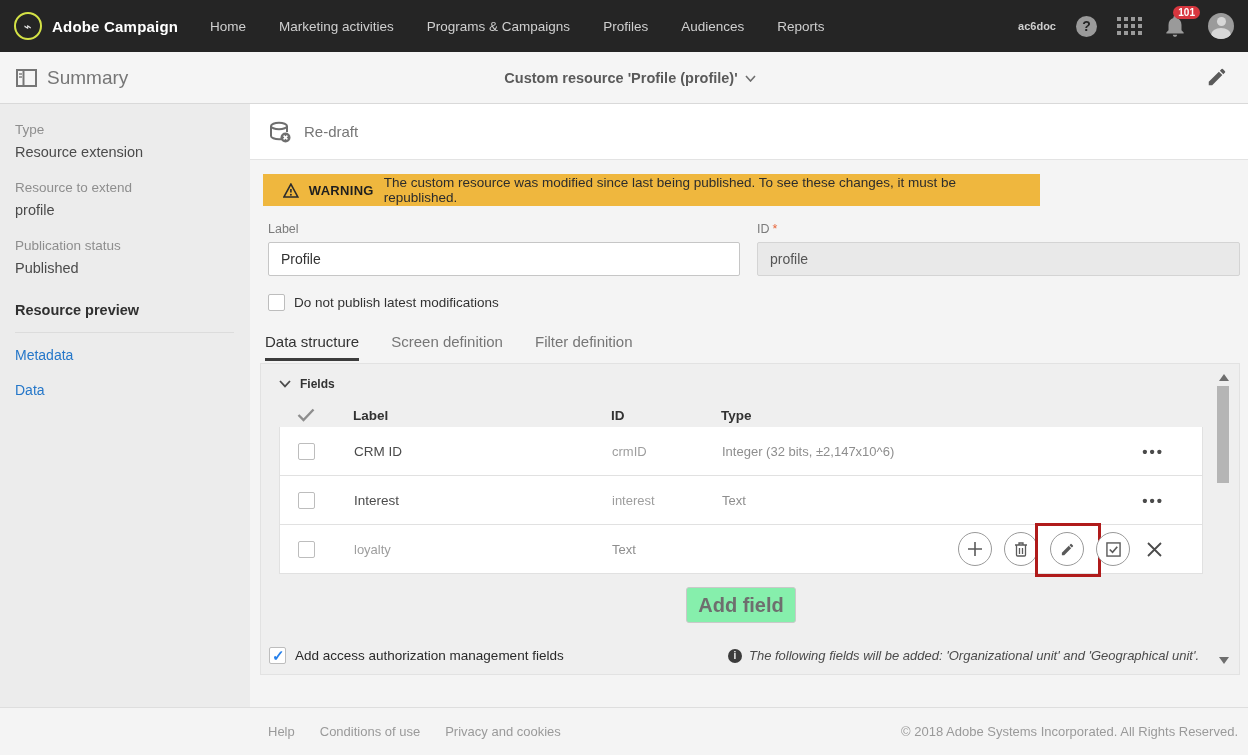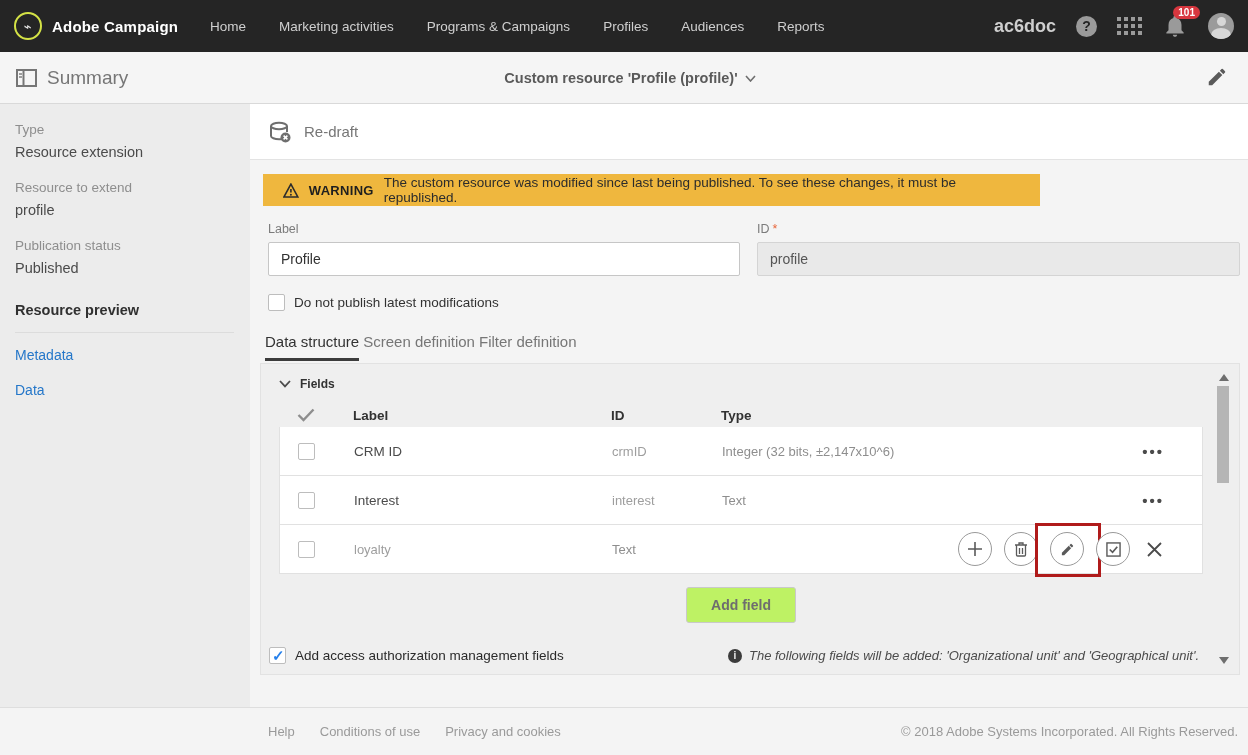--- a/index.html
+++ b/index.html
@@ -12,21 +12,21 @@
   .stage { position:absolute; inset:0; width:1248px; height:755px; }
 
   
   .topnav { position:absolute; left:0; top:0; width:1248px; height:52px; background:#252525; display:flex; align-items:center; }
   .brand { display:flex; align-items:center; gap:10px; padding-left:14px; }
   .logo-ring { width:28px; height:28px; border-radius:50%; border:2px solid #d4e246; display:flex; align-items:center; justify-content:center; color:#e8e8e8; font-size:13px; font-weight:bold; font-style:italic; }
   .brand-name { color:#ffffff; font-weight:bold; font-size:15px; letter-spacing:.2px; }
   .nav-items { position:absolute; left:210px; display:flex; gap:33px; }
   .nav-item { color:#cfcfcf; font-size:13.5px; cursor:pointer; }
   .topnav-right { position:absolute; right:14px; display:flex; align-items:center; gap:20px; }
-  .account { color:#cfcfcf; font-size:18px; font-weight:bold; }
+  .account { color:#cfcfcf; font-size:11px; font-weight:bold; }
   .help-circ { width:21px; height:21px; border-radius:50%; background:#9a9a9a; color:#252525; font-weight:bold; font-size:14px; display:flex; align-items:center; justify-content:center; }
   .grid-icon { display:grid; grid-template-columns:repeat(4,4px); grid-auto-rows:4px; gap:3px; }
   .grid-icon i { background:#9a9a9a; display:block; }
   .bell-wrap { position:relative; width:26px; height:26px; }
   .badge { position:absolute; top:-7px; right:-12px; background:#d7373f; color:#fff; font-size:10px; font-weight:bold; padding:1px 5px; border-radius:8px; line-height:11px; }
   .avatar { width:26px; height:26px; border-radius:50%; background:#9b9b9b; overflow:hidden; position:relative; }
   .avatar::before { content:""; position:absolute; left:8.5px; top:4px; width:9px; height:9px; border-radius:50%; background:#d7d7d7; }
   .avatar::after { content:""; position:absolute; left:3px; top:15px; width:20px; height:14px; border-radius:50%; background:#d7d7d7; }
 
   
@@ -61,42 +61,42 @@
   .text-input { height:34px; border:1px solid #c6c6c6; background:#fff; font-family:inherit; font-size:14px; color:#323232; padding:0 12px; border-radius:2px; }
   .text-input:disabled { background:#e9e9e9; border-color:#d4d4d4; color:#555; }
   .w-label { width:472px; }
   .w-id { width:483px; }
 
   .chk-row { display:flex; align-items:center; gap:9px; margin:18px 0 0 18px; }
   input[type="checkbox"] { appearance:none; width:17px; height:17px; border:1px solid #bdbdbd; background:#fff; border-radius:2px; cursor:pointer; position:relative; flex:0 0 auto; }
   input[type="checkbox"]:checked::after { content:"✓"; position:absolute; left:2px; top:-1px; color:#2680eb; font-size:15px; font-weight:bold; }
   .chk-label { color:#323232; font-size:13.5px; }
 
-  .tabs { display:flex; gap:4px; margin:22px 0 0 15px; }
+  .tabs { display:flex; gap:32px; margin:22px 0 0 15px; }
   .tab { font-size:15px; color:#767676; padding-bottom:8px; cursor:pointer; }
   .tab.active { color:#323232; border-bottom:3px solid #3c3c3c; }
 
   
   .panel { position:relative; margin:2px 8px 0 10px; width:980px; height:312px; background:#efefef; border:1px solid #e2e2e2; padding:13px 36px 0 18px; overflow:hidden; }
   .panel-title-row { display:flex; align-items:center; gap:9px; color:#323232; font-size:12px; font-weight:bold; cursor:pointer; }
   .thead { display:grid; grid-template-columns:56px 258px 110px 1fr 60px; align-items:center; margin-top:12px; padding-left:18px; height:24px; }
   .thead .col { font-weight:bold; font-size:13.5px; color:#323232; }
   .trow { display:grid; grid-template-columns:56px 258px 110px 1fr auto; align-items:center; background:#fff; border:1px solid #e1e1e1; border-top:none; height:49px; padding-left:18px; }
   .trow:first-of-type { border-top:1px solid #e1e1e1; }
   .cell-label { font-size:13.5px; color:#4b4b4b; }
   .cell-id { font-size:13px; color:#9e9e9e; }
   .cell-type { font-size:13px; color:#8e8e8e; }
   .row-menu { justify-self:end; padding-right:38px; color:#4b4b4b; font-size:15px; letter-spacing:2px; font-weight:bold; cursor:pointer; }
   .row-actions { justify-self:end; display:flex; align-items:center; gap:12px; padding-right:36px; }
   .circ-btn { width:34px; height:34px; border-radius:50%; border:1px solid #9a9a9a; background:#fff; display:flex; align-items:center; justify-content:center; cursor:pointer; position:relative; }
   .x-btn { width:24px; height:24px; display:flex; align-items:center; justify-content:center; cursor:pointer; }
   .annotation-box { position:absolute; left:-16px; top:-10px; width:66px; height:54px; border:3px solid #b01b1b; pointer-events:none; }
 
   .add-field-wrap { text-align:center; margin-top:13px; }
-  .add-field-btn { width:110px; height:36px; background:#bef264; border:1px solid #c9c9c9; border-radius:3px; color:#6e6e6e; font-weight:bold; font-size:14px; font-family:inherit; cursor:pointer; }
+  .add-field-btn { width:110px; height:36px; background:#86efac; border:1px solid #c9c9c9; border-radius:3px; color:#6e6e6e; font-weight:bold; font-size:20px; font-family:inherit; cursor:pointer; }
 
   .access-row { position:absolute; left:8px; right:40px; bottom:10px; display:flex; align-items:center; gap:9px; }
   .access-label { color:#2a2a2a; font-size:13.5px; }
   .info-note { margin-left:auto; display:flex; align-items:center; gap:7px; color:#4b4b4b; font-size:13px; font-style:italic; }
   .info-i { width:14px; height:14px; border-radius:50%; background:#3c3c3c; color:#efefef; font-size:10px; font-weight:bold; font-style:normal; display:flex; align-items:center; justify-content:center; flex:0 0 auto; }
 
   .vscroll { position:absolute; right:8px; top:4px; bottom:4px; width:15px; }
   .vscroll .arrow { position:absolute; left:3px; width:0; height:0; border-left:5px solid transparent; border-right:5px solid transparent; }
   .vscroll .arrow.up { top:6px; border-bottom:7px solid #6e6e6e; }
   .vscroll .arrow.down { bottom:6px; border-top:7px solid #6e6e6e; }

